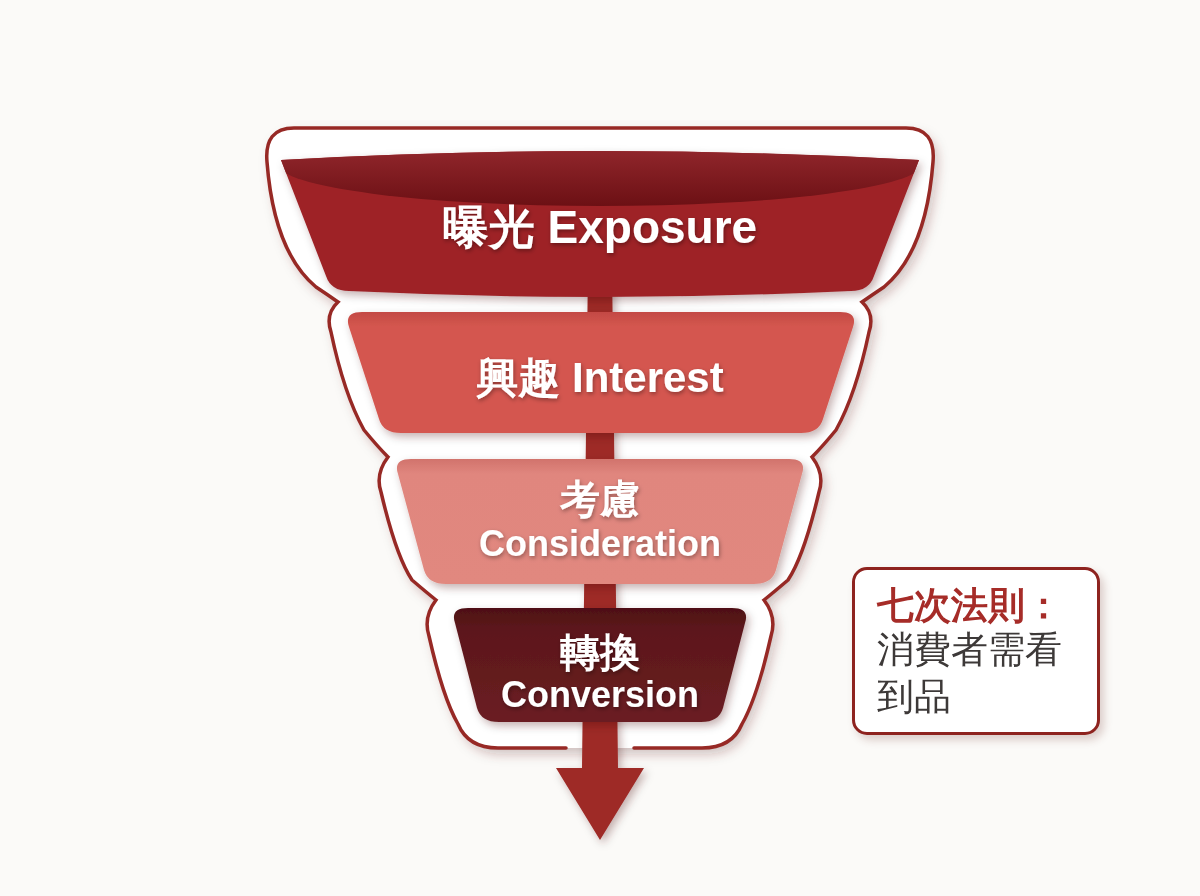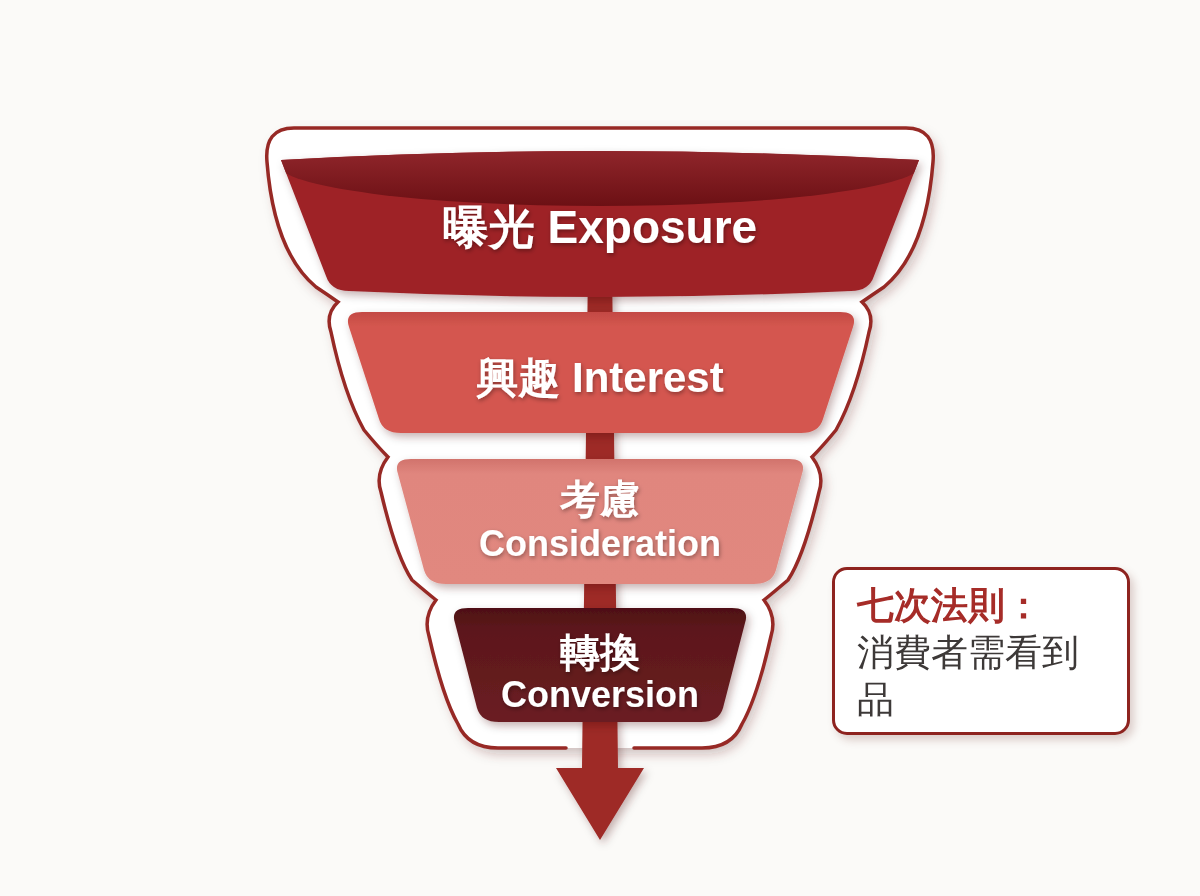--- a/index.html
+++ b/index.html
@@ -8,29 +8,29 @@
     background:#FBFAF8;
     font-family:"Liberation Sans","DejaVu Sans",sans-serif;
     position:relative;overflow:hidden;
   }
   .stage-canvas{position:absolute;left:0;top:0;}
   .stage-label{
     font-weight:bold;fill:#ffffff;text-anchor:middle;
     font-family:"Liberation Sans","DejaVu Sans",sans-serif;
   }
   .callout{
-    position:absolute;left:832px;top:567px;width:298px;height:168px;
+    position:absolute;left:852px;top:567px;width:248px;height:168px;
     box-sizing:border-box;background:#ffffff;
     border:3px solid #8E231F;border-radius:15px;
     box-shadow:4px 5px 8px rgba(110,45,35,.22);
     padding:12px 20px 10px 22px;
     line-height:47px;font-size:37px;color:#3D3938;
   }
   .callout-title{font-weight:bold;color:#A62C28;font-size:37px;}
-  .callout-body{font-size:37px;}
+  .callout-body{font-size:37px;font-family:Liberation Mono, monospace;}
   .seven{font-weight:bold;color:#C03A2E;font-size:41px;}
 </style>
 </head>
 <body>
 
 <svg class="stage-canvas" width="1200" height="896" viewBox="0 0 1200 896">
   <defs>
     <filter id="softShadow" x="-20%" y="-20%" width="140%" height="140%">
       <feDropShadow dx="4" dy="6" stdDeviation="6" flood-color="#5A241E" flood-opacity="0.28"></feDropShadow>
     </filter>

